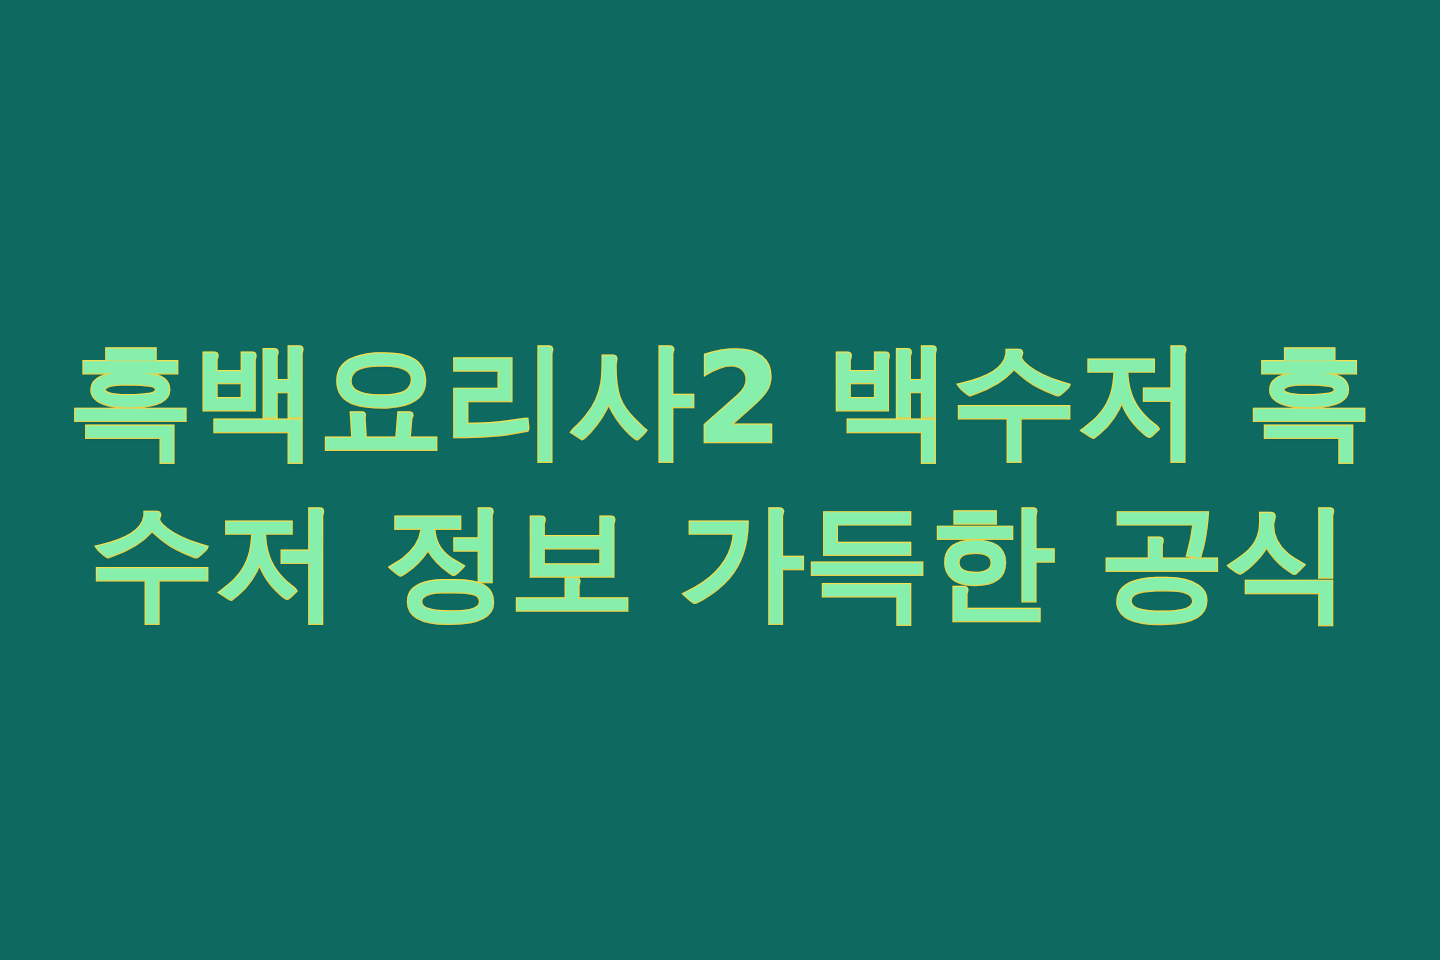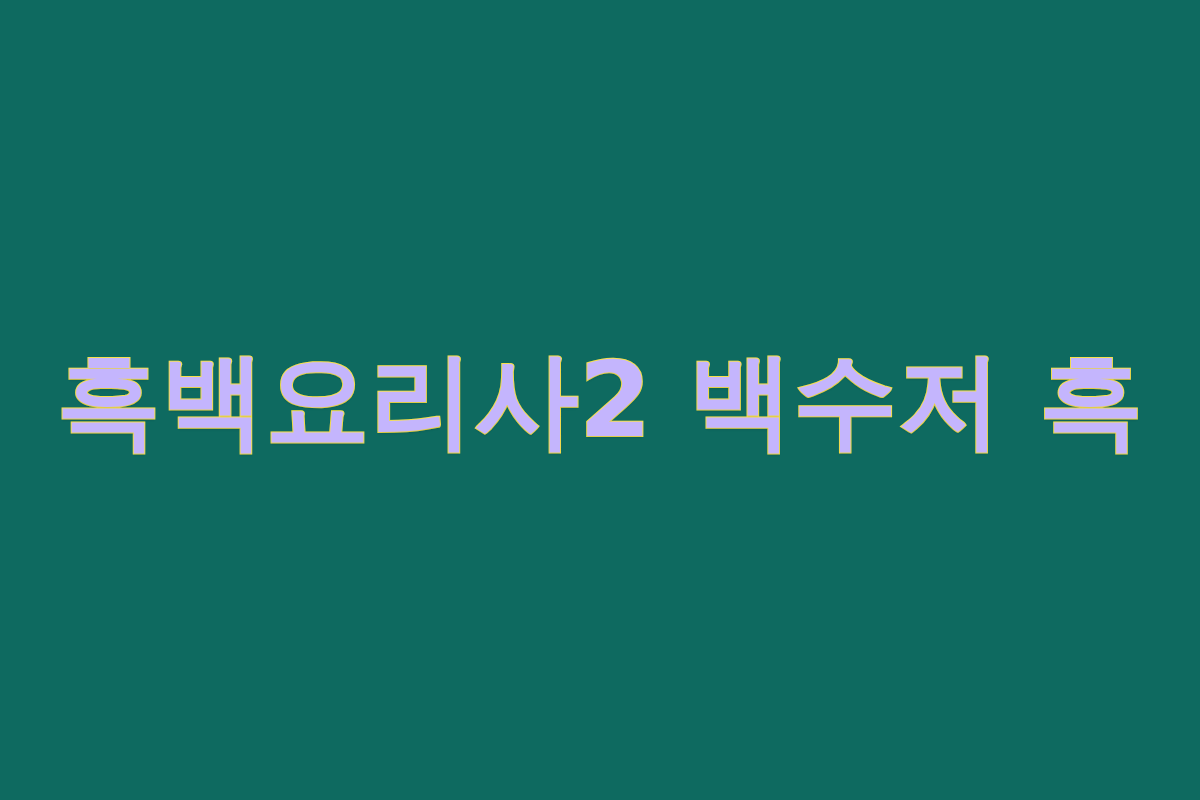--- a/index.html
+++ b/index.html
@@ -52,17 +52,18 @@
   .headline .line {
     display: block;
     white-space: nowrap;
   }
 </style>
 </head>
 <body>
 
 <div class="banner" style="background: rgb(14, 106, 96);">
 
-  <h1 class="headline" style="color: #c4b5fd; text-align: center; -webkit-text-stroke: 2px rgb(248, 225, 78);">
+  <h1 class="headline" style="color: #86efac; text-align: center; -webkit-text-stroke: 2px rgb(248, 225, 78);">
     <span class="line">흑백요리사2 백수저 흑</span>
+    <span class="line">수저 정보 가득한 공식</span>
   </h1>
 
 </div>
 
 </body></html>

